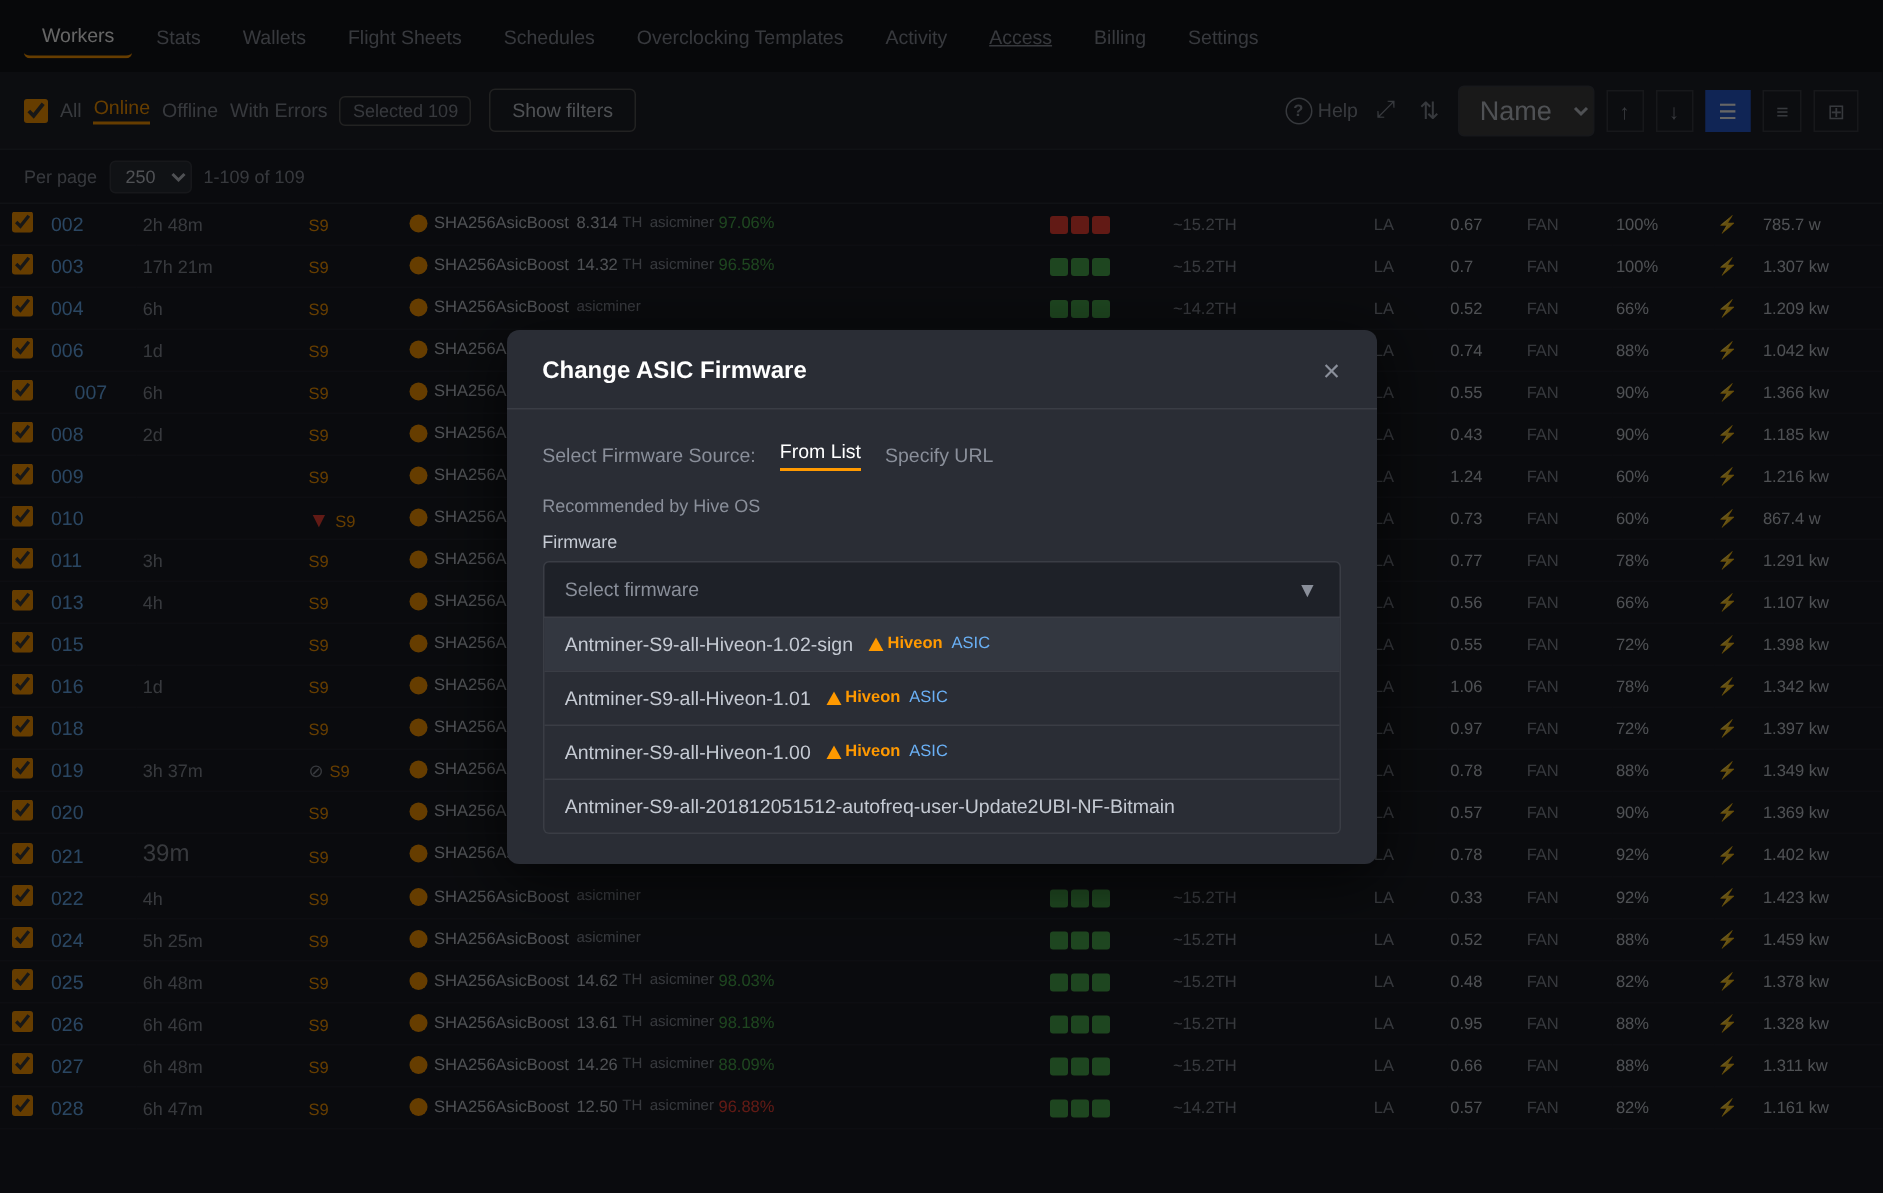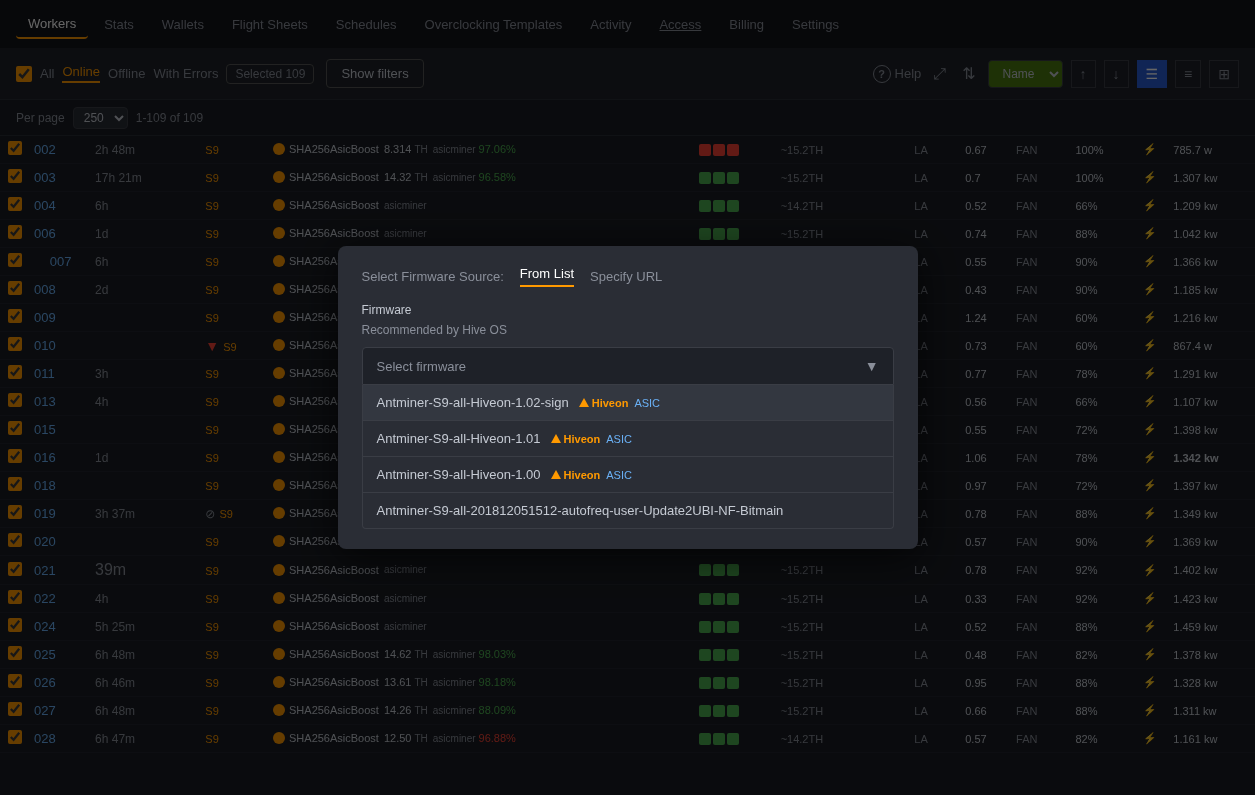--- a/index.html
+++ b/index.html
@@ -33,21 +33,21 @@
   <span style="border:1px solid #555;border-radius:4px;padding:2px 8px;font-size:12px;color:#8a8f9a;">Selected 109</span>
   <button style="background:transparent;border:1px solid #555;color:#c5cad3;padding:6px 14px;border-radius:4px;cursor:pointer;font-size:13px;margin-left:4px;">Show filters</button>
 
   <div style="margin-left:auto;display:flex;align-items:center;gap:8px;">
     <button style="background:transparent;border:none;color:#8a8f9a;cursor:pointer;display:flex;align-items:center;gap:4px;font-size:13px;">
       <span style="width:18px;height:18px;border:1.5px solid #8a8f9a;border-radius:50%;display:inline-flex;align-items:center;justify-content:center;font-size:11px;font-weight:bold;">?</span>
       <span>Help</span>
     </button>
     <button style="background:transparent;border:none;color:#8a8f9a;cursor:pointer;font-size:16px;padding:4px;">⤢</button>
     <button style="background:transparent;border:none;color:#8a8f9a;cursor:pointer;font-size:16px;padding:4px;">⇅</button>
-    <select style="background:#4d7c0f;border:1px solid #3a3d45;color:#c5cad3;padding:5px 10px;border-radius:4px;font-size:12px;cursor:pointer;">
+    <select style="background:#404040;border:1px solid #3a3d45;color:#c5cad3;padding:5px 10px;border-radius:4px;font-size:18px;cursor:pointer;">
       <option>Name</option>
     </select>
     <button style="background:transparent;border:1px solid #3a3d45;color:#8a8f9a;padding:5px 8px;cursor:pointer;font-size:14px;">↑</button>
     <button style="background:transparent;border:1px solid #3a3d45;color:#8a8f9a;padding:5px 8px;cursor:pointer;font-size:14px;">↓</button>
     <button style="background:#2a5dd4;border:1px solid #2a5dd4;color:#fff;padding:5px 8px;cursor:pointer;font-size:14px;">☰</button>
     <button style="background:transparent;border:1px solid #3a3d45;color:#8a8f9a;padding:5px 8px;cursor:pointer;font-size:14px;">≡</button>
     <button style="background:transparent;border:1px solid #3a3d45;color:#8a8f9a;padding:5px 8px;cursor:pointer;font-size:14px;">⊞</button>
   </div>
 </div>
 
@@ -427,21 +427,21 @@
               <div style="width:12px;height:12px;border-radius:2px;background:#4caf50;"></div>
               <div style="width:12px;height:12px;border-radius:2px;background:#4caf50;"></div>
             </div>
           </td>
     <td style="padding:5px 4px;color:#8a8f9a;font-size:11px;min-width:80px;">~15.2TH</td>
     <td style="padding:5px 2px;color:#8a8f9a;font-size:11px;min-width:30px;">LA</td>
     <td style="padding:5px 2px;color:#c5cad3;font-size:11px;min-width:30px;">1.06</td>
     <td style="padding:5px 2px;color:#8a8f9a;font-size:11px;min-width:35px;">FAN</td>
     <td style="padding:5px 2px;color:#c5cad3;font-size:11px;min-width:40px;">78%</td>
     <td style="padding:5px 2px;color:#8a8f9a;font-size:11px;min-width:10px;">⚡</td>
-    <td style="padding:5px 2px;color:#c5cad3;font-size:11px;font-weight:bold;">1.342 kw</td>
+    <td style="padding:5px 2px;color:#c5cad3;font-size:11px;">1.342 kw</td>
   </tr>
         <tr style="border-bottom: 1px solid rgb(34, 37, 45);">
     <td style="padding:5px 8px;width:30px;"><input type="checkbox" checked="" style="accent-color: rgb(255, 153, 0); width: 14px; height: 14px;"></td>
     <td style="padding:5px 4px;color:#6ab0f5;font-weight:500;font-size:13px;min-width:36px;">018</td>
     <td style="padding:5px 4px;color:#8a8f9a;font-size:12px;min-width:65px;"></td>
     <td style="padding:5px 4px;"><span style="color:#f90;font-size:11px;">S9</span></td>
     <td style="padding:5px 4px;font-size:11px;">
       <span style="display:inline-flex;align-items:center;gap:3px;">
         <span style="width:14px;height:14px;display:inline-flex;align-items:center;justify-content:center;">
           <span style="width:12px;height:12px;border-radius:50%;background:#f90;display:inline-block;"></span>
@@ -767,32 +767,36 @@
     <td style="padding:5px 2px;color:#8a8f9a;font-size:11px;min-width:10px;">⚡</td>
     <td style="padding:5px 2px;color:#c5cad3;font-size:11px;">1.308 kw</td>
   </tr>
       </tbody>
   </table>
 </div>
 
 <div style="position:fixed;top:0;left:0;width:100%;height:100%;background:rgba(0,0,0,0.6);display:flex;justify-content:center;align-items:center;z-index:100;">
   <div style="background:#2a2d35;border-radius:8px;width:580px;box-shadow:0 8px 40px rgba(0,0,0,0.7);">
 
+    <div style="display:flex;align-items:center;justify-content:space-between;padding:18px 24px 14px;border-bottom:1px solid #3a3d45;">
+      <span style="color:#fff;font-size:16px;font-weight:600;">Change ASIC Firmware</span>
+      <button style="background:transparent;border:none;color:#8a8f9a;font-size:20px;cursor:pointer;line-height:1;">×</button>
+    </div>
 
     <div style="padding:20px 24px;">
 
       <div style="display:flex;align-items:center;gap:16px;margin-bottom:16px;">
         <span style="color:#8a8f9a;font-size:13px;">Select Firmware Source:</span>
         <span style="color:#fff;font-size:13px;cursor:pointer;padding-bottom:4px;border-bottom:2px solid #f90;">From List</span>
         <span style="color:#8a8f9a;font-size:13px;cursor:pointer;">Specify URL</span>
       </div>
 
+      <div style="color:#8a8f9a;font-size:12px;margin-bottom:10px;">Recommended by Hive OS</div>
+
       <div style="color:#c5cad3;font-size:12px;margin-bottom:6px;font-weight:500;">Firmware</div>
-
-      <div style="color:#8a8f9a;font-size:12px;margin-bottom:10px;">Recommended by Hive OS</div>
       <div style="position:relative;">
         <div style="background:#1e2128;border:1px solid #3a3d45;border-radius:4px 4px 0 0;padding:10px 14px;color:#8a8f9a;font-size:13px;display:flex;align-items:center;justify-content:space-between;cursor:pointer;">
           <span>Select firmware</span>
           <span style="color:#8a8f9a;font-size:14px;">▼</span>
         </div>
 
         <div style="background:#2a2d35;border:1px solid #3a3d45;border-top:none;border-radius:0 0 4px 4px;">
 
           <div style="padding:10px 14px;cursor:pointer;font-size:13px;color:#c5cad3;display:flex;align-items:center;gap:6px;background:#333740;">
             <span>Antminer-S9-all-Hiveon-1.02-sign</span>

